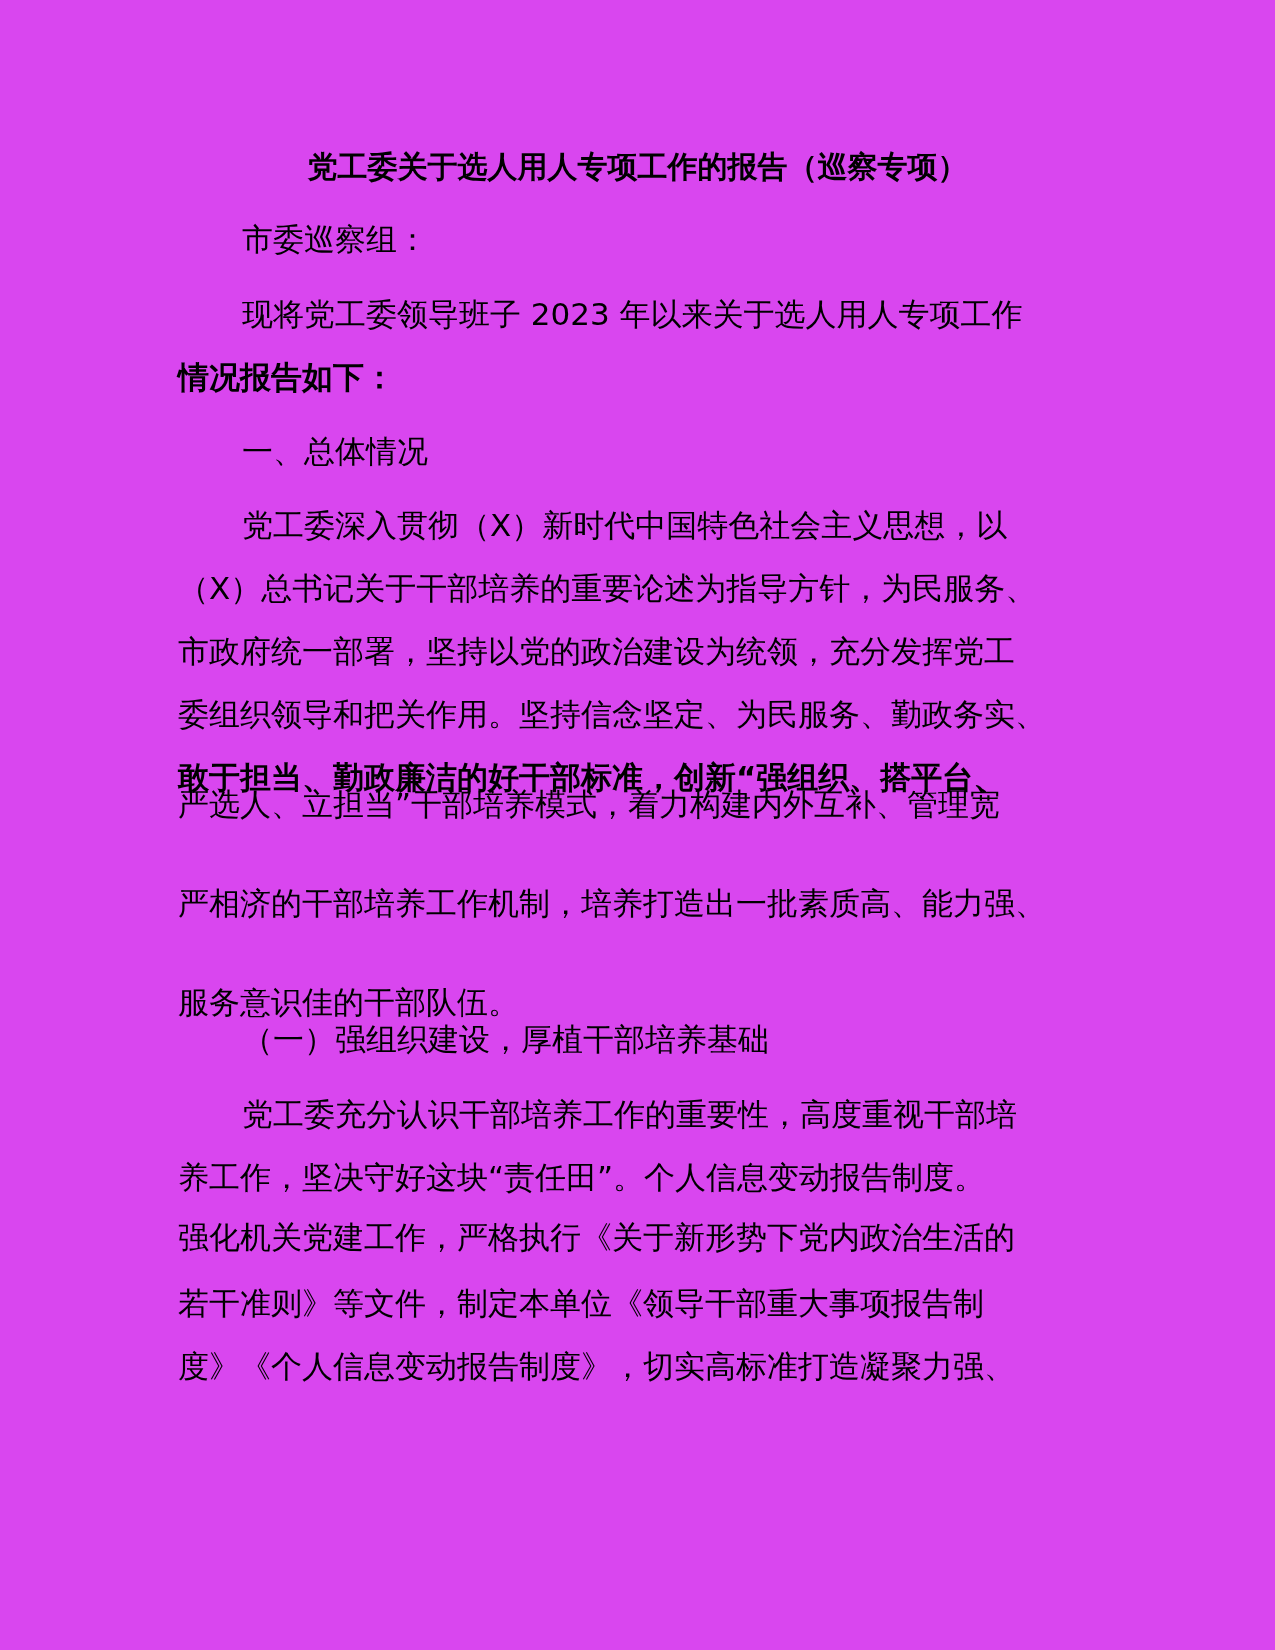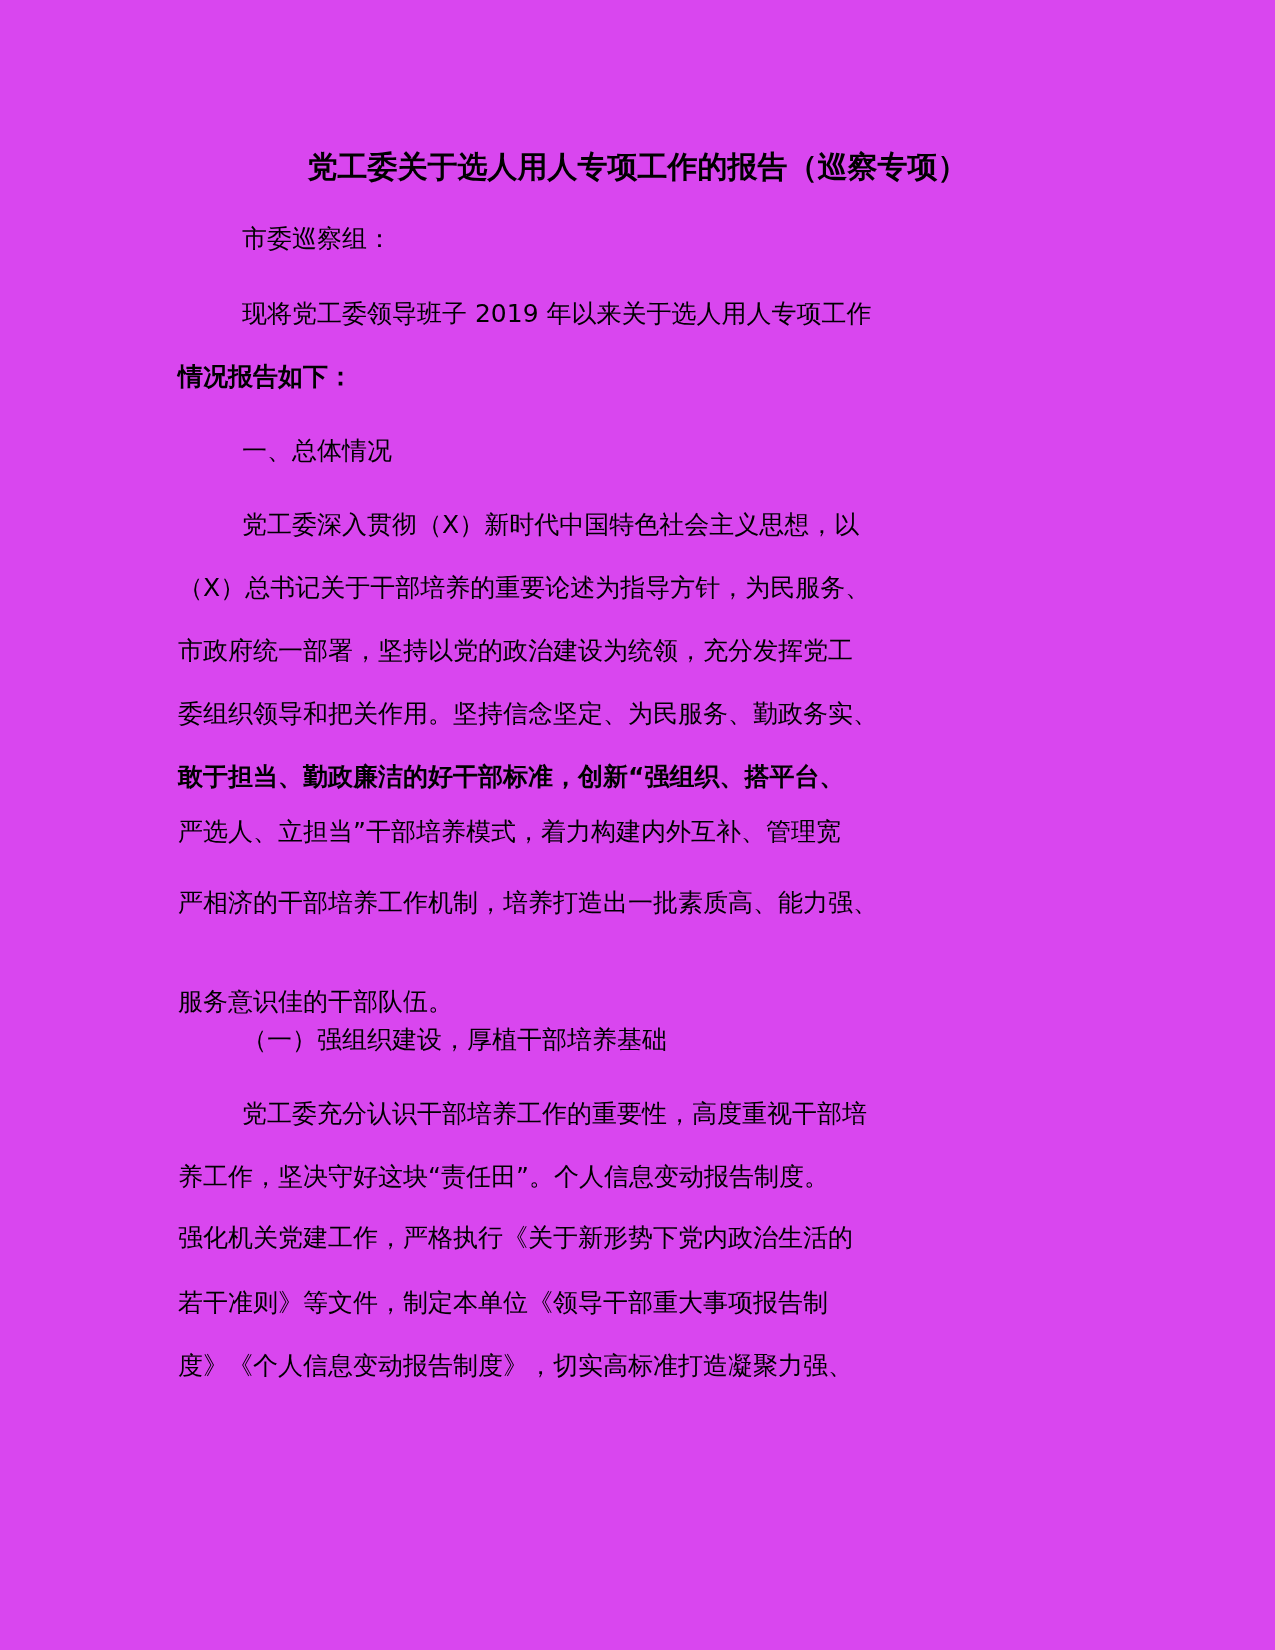--- a/index.html
+++ b/index.html
@@ -31,55 +31,55 @@
       text-align: center;
       font-size: 30px;
       font-weight: bold;
       line-height: 48px;
       letter-spacing: 0px;
       white-space: nowrap;
     }
     .line {
       position: absolute;
       left: 178px;
-      font-size: 25px;
+      font-size: 31px;
       line-height: 44px;
       white-space: nowrap;
       text-align: center;
     }
     .indent { left: 242px; }
   </style>
 </head>
 <body>
 
 <div class="page">
 
   <div class="title">党工委关于选人用人专项工作的报告（巡察专项）</div>
 
   <div class="line indent" style="top:217px;">市委巡察组：</div>
 
   <div>
-    <div class="line indent" style="top:292px;">现将党工委领导班子 2019 年以来关于选人用人专项工作</div>
+    <div class="line indent" style="top:292px;">现将党工委领导班子 2023 年以来关于选人用人专项工作</div>
     <div class="line" style="top:355px;font-weight:bold;">情况报告如下：</div>
   </div>
 
   <div class="line indent" style="top:429px;">一、总体情况</div>
 
   <div>
     <div class="line indent" style="top:503px;">党工委深入贯彻（X）新时代中国特色社会主义思想，以</div>
     <div class="line" style="top:566px;">（X）总书记关于干部培养的重要论述为指导方针，为民服务、</div>
     <div class="line" style="top:629px;">市政府统一部署，坚持以党的政治建设为统领，充分发挥党工</div>
     <div class="line" style="top:692px;">委组织领导和把关作用。坚持信念坚定、为民服务、勤政务实、</div>
     <div class="line" style="top:755px;font-weight:bold;">敢于担当、勤政廉洁的好干部标准，创新“强组织、搭平台、</div>
-    <div class="line" style="top:810px;">严选人、立担当”干部培养模式，着力构建内外互补、管理宽</div>
+    <div class="line" style="top:782px;">严选人、立担当”干部培养模式，着力构建内外互补、管理宽</div>
     <div class="line" style="top:881px;">严相济的干部培养工作机制，培养打造出一批素质高、能力强、</div>
     <div class="line" style="top:980px;">服务意识佳的干部队伍。</div>
   </div>
 
-  <div class="line indent" style="top:1018px;">（一）强组织建设，厚植干部培养基础</div>
+  <div class="line indent" style="top:1018px;font-family:Liberation Serif, serif;">（一）强组织建设，厚植干部培养基础</div>
 
   <div>
     <div class="line indent" style="top:1092px;">党工委充分认识干部培养工作的重要性，高度重视干部培</div>
     <div class="line" style="top:1155px;">养工作，坚决守好这块“责任田”。个人信息变动报告制度。</div>
     <div class="line" style="top:1218px;font-family:Liberation Mono, monospace;">强化机关党建工作，严格执行《关于新形势下党内政治生活的</div>
     <div class="line" style="top:1281px;">若干准则》等文件，制定本单位《领导干部重大事项报告制</div>
     <div class="line" style="top:1344px;">度》《个人信息变动报告制度》，切实高标准打造凝聚力强、</div>
   </div>
 
 </div>

